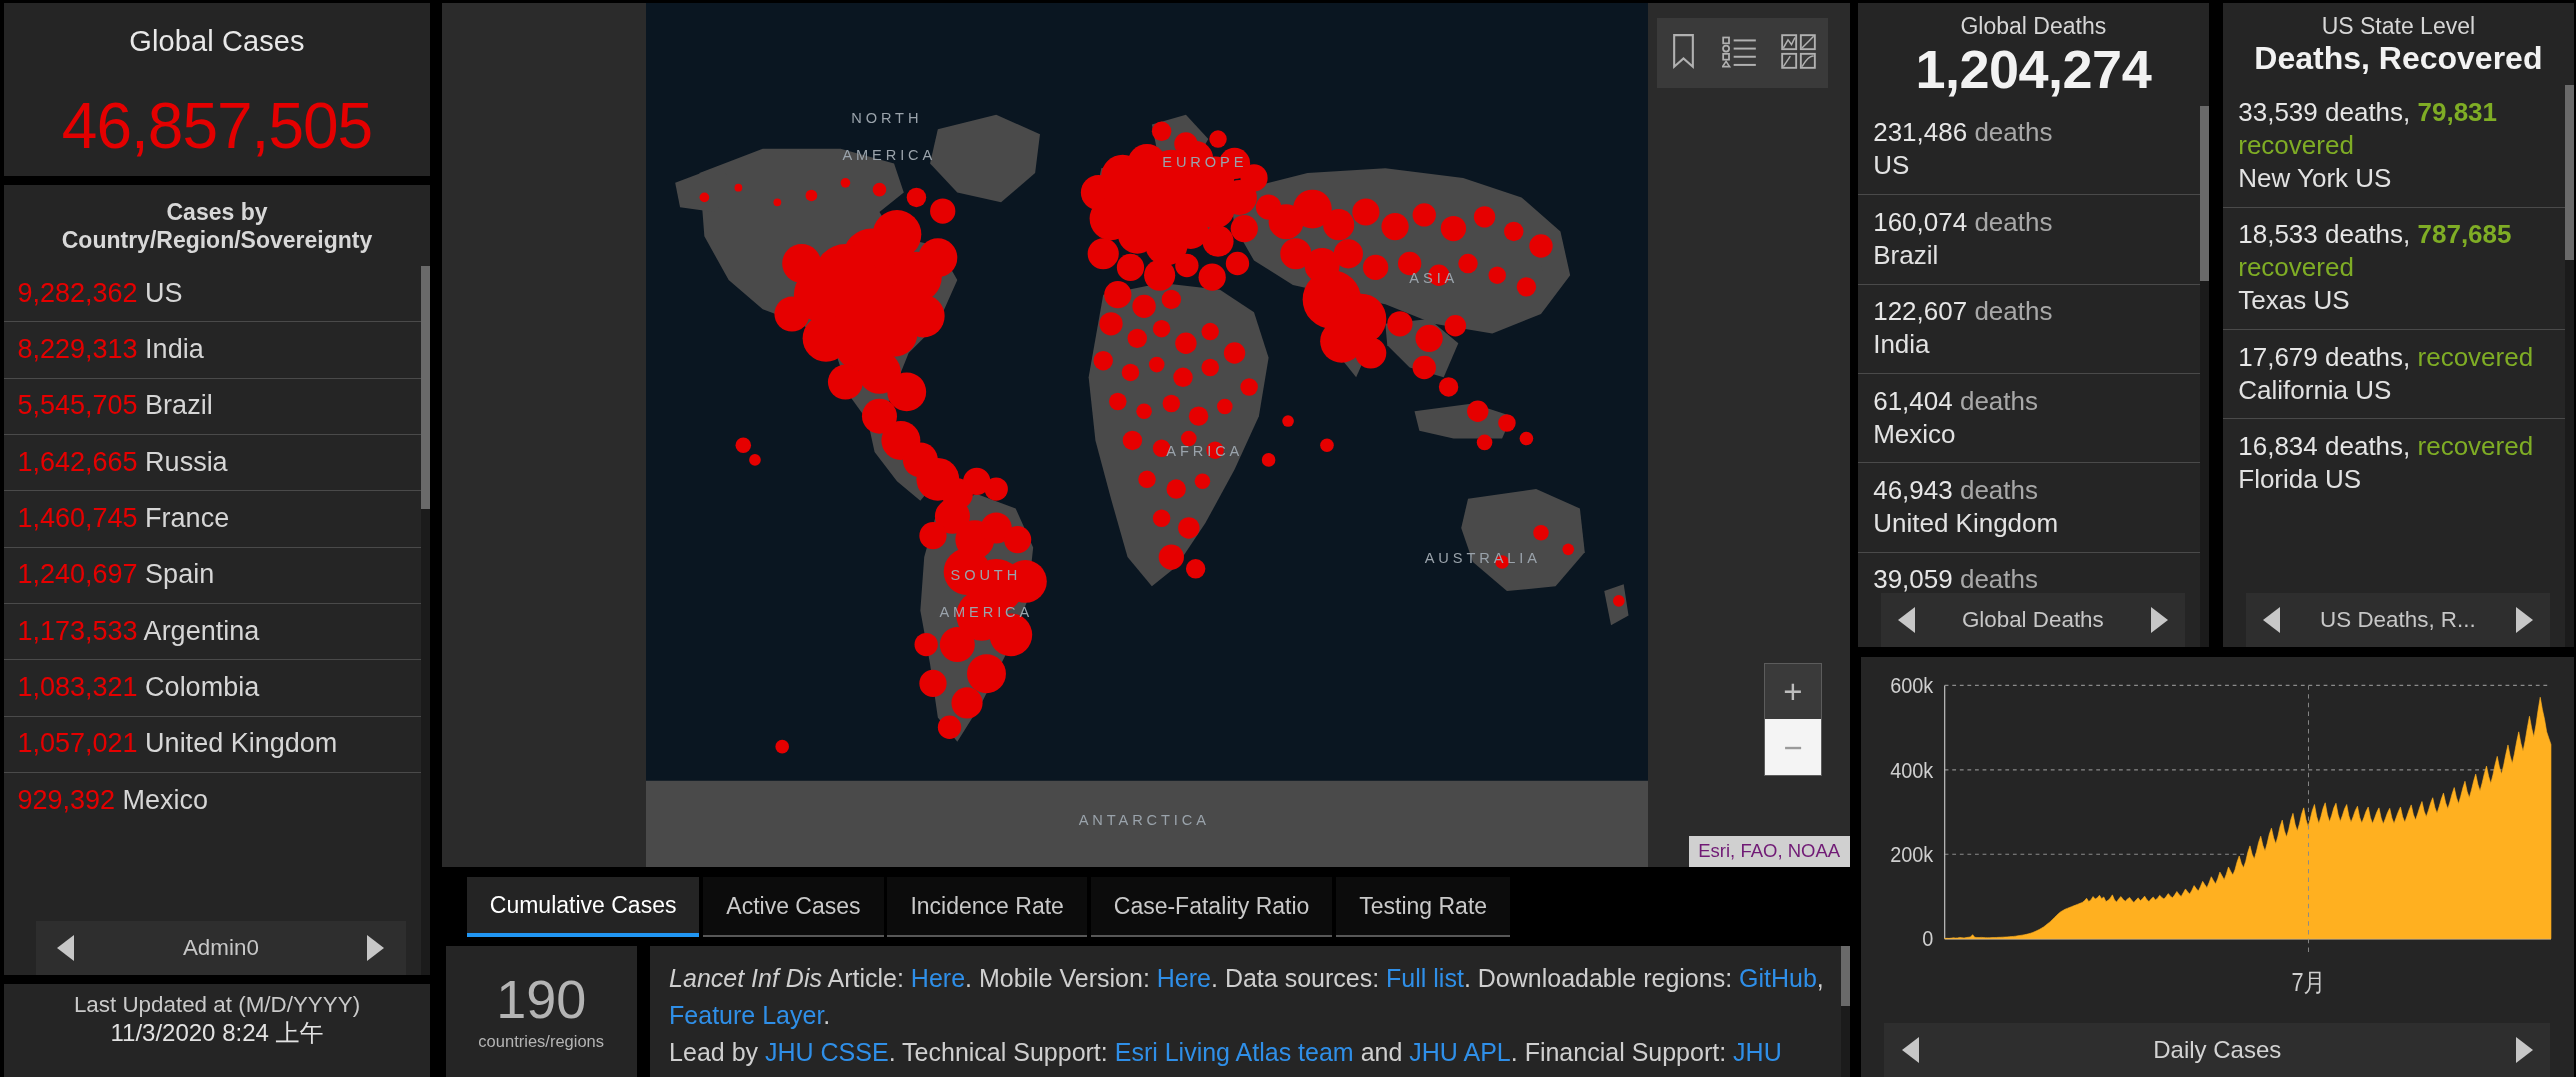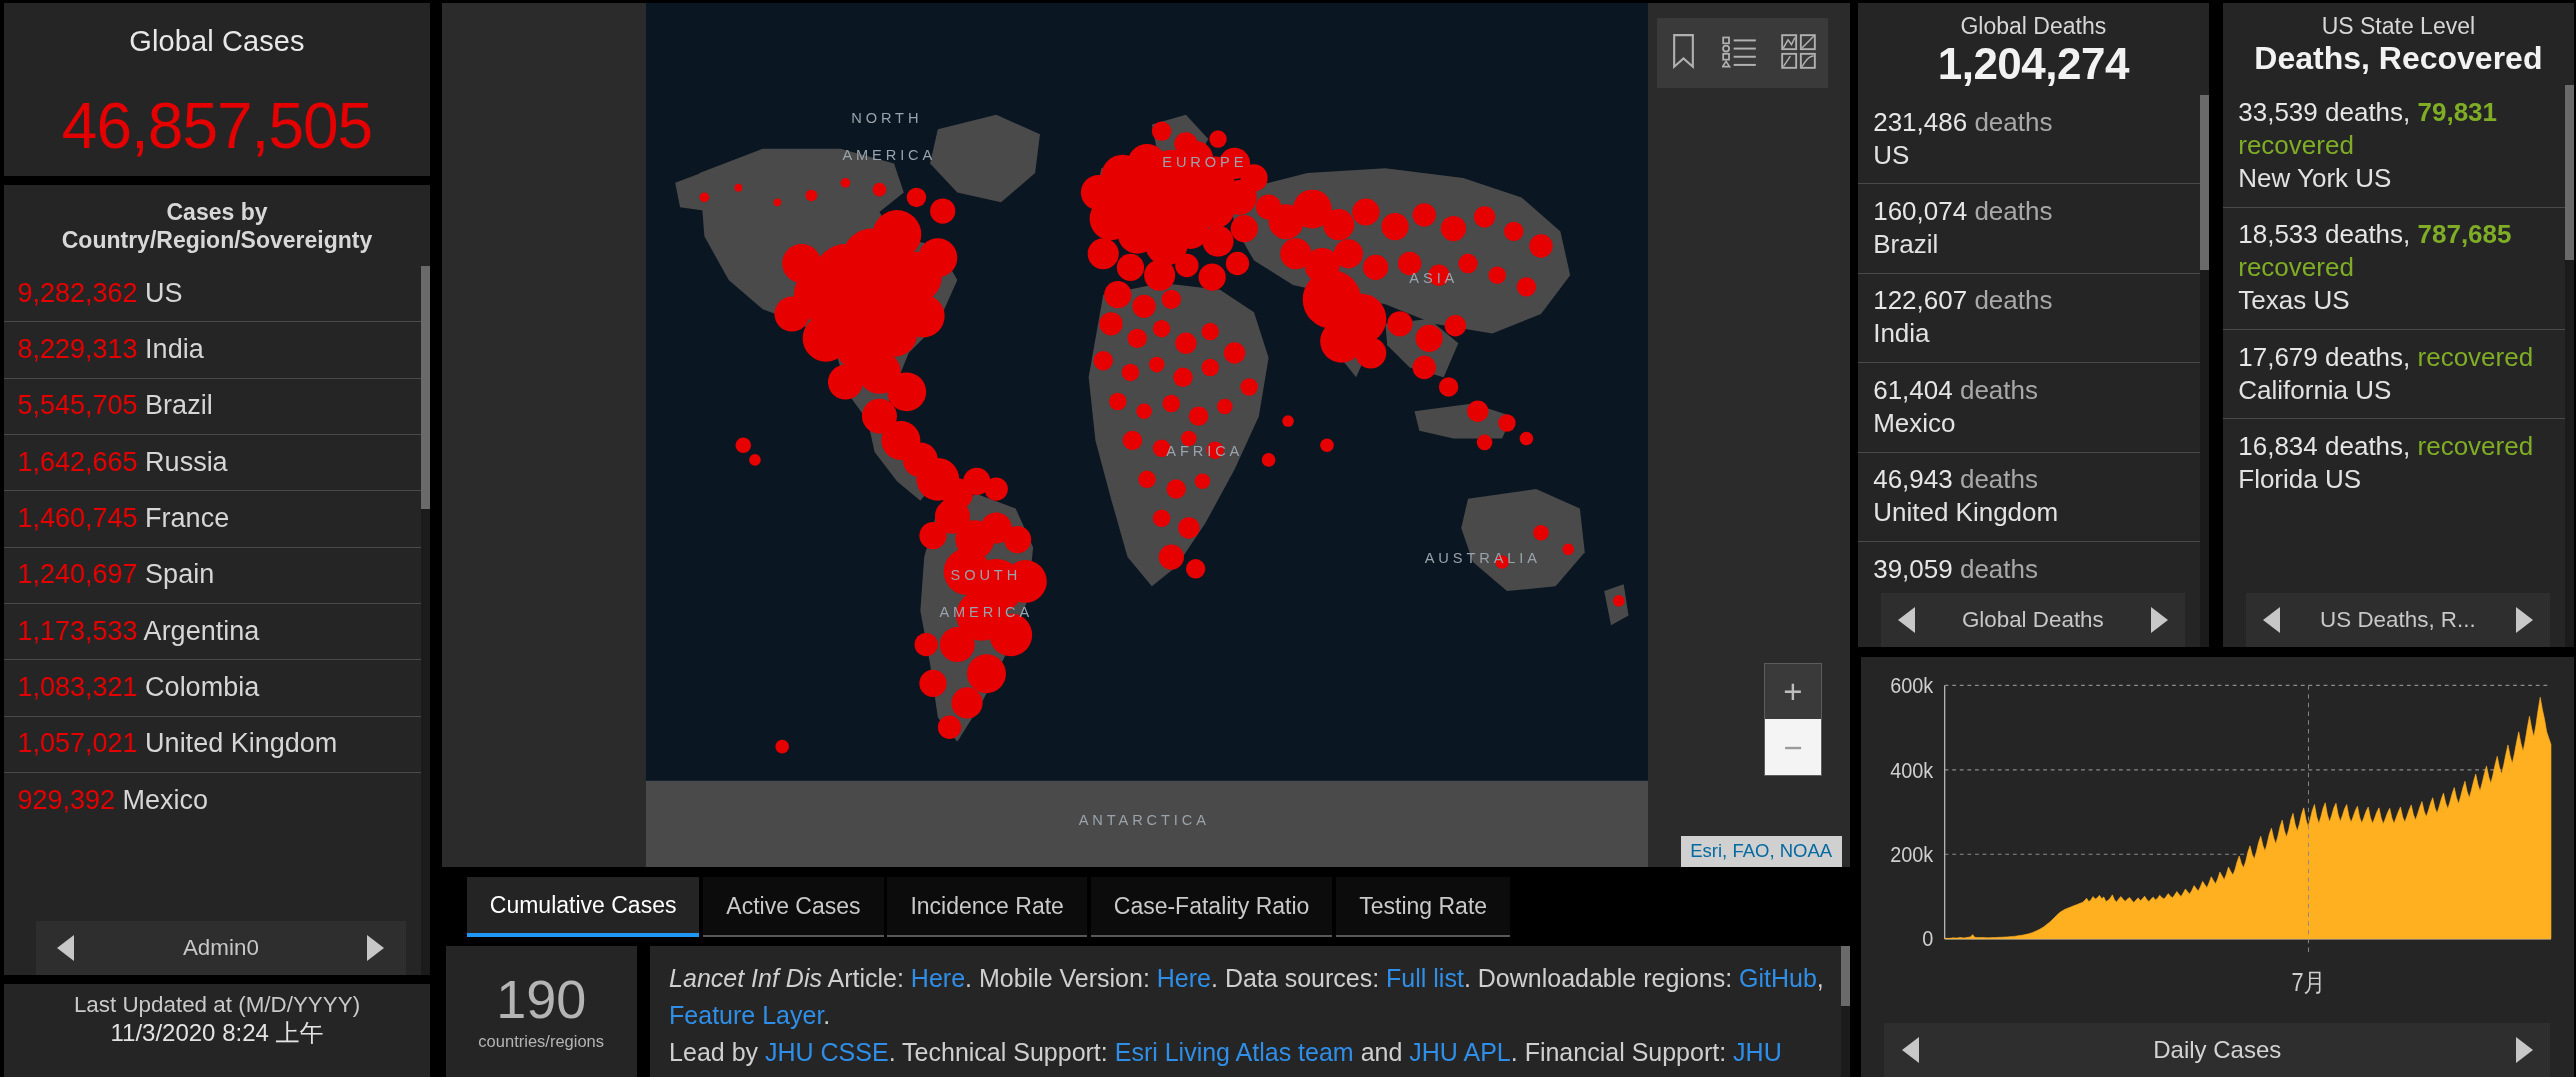--- a/index.html
+++ b/index.html
@@ -180,23 +180,23 @@
     color: #bdbdbd;
     font-size: 33px;
     line-height: 1;
     cursor: pointer;
     user-select: none;
   }
   .zoom-btn.out { background: #f4f4f4; color: #9a9a9a; }
 
   .attribution {
     position: absolute;
-    right: 8px; bottom: 0;
+    right: 0; bottom: 0;
     background: #d0d0d0;
-    color: #0369a1;
+    color: #701a75;
     font-size: 18.5px;
     padding: 3.9px 9.7px 4.9px 9.7px;
     z-index: 5;
   }
 
   .map-tabs {
     display: flex;
     height: 71px;
     background: #000;
     padding-left: 25px;
@@ -271,21 +271,21 @@
   .stat-panel {
     position: relative;
     background: #252525;
     display: flex; flex-direction: column;
     overflow: hidden;
     flex: 1 1 0;
     min-width: 0;
   }
   .sp-head { text-align: center; padding: 9.7px 7.8px 7.8px 7.8px; flex: 0 0 auto; }
   .sp-sup { font-size: 23px; color: #d6d6d6; font-weight: 400; }
-  .sp-big { font-size: 44px; color: #f2f2f2; font-weight: 700; line-height: 1.08; letter-spacing: -0.5px; }
+  .sp-big { font-size: 54px; color: #f2f2f2; font-weight: 700; line-height: 1.08; letter-spacing: -0.5px; }
   .sp-sub2 { font-size: 32px; color: #f2f2f2; font-weight: 700; line-height: 1.18; }
   .sp-list { flex: 1 1 auto; overflow: hidden; position: relative; min-height: 0; }
   .sp-row {
     border-top: 1px solid #4a4a4a;
     padding: 10.7px 13.6px 11.7px 15.6px;
     font-size: 26px;
     line-height: 1.27;
     color: #e6e6e6;
   }
   .sp-row:first-child { border-top: none; }

